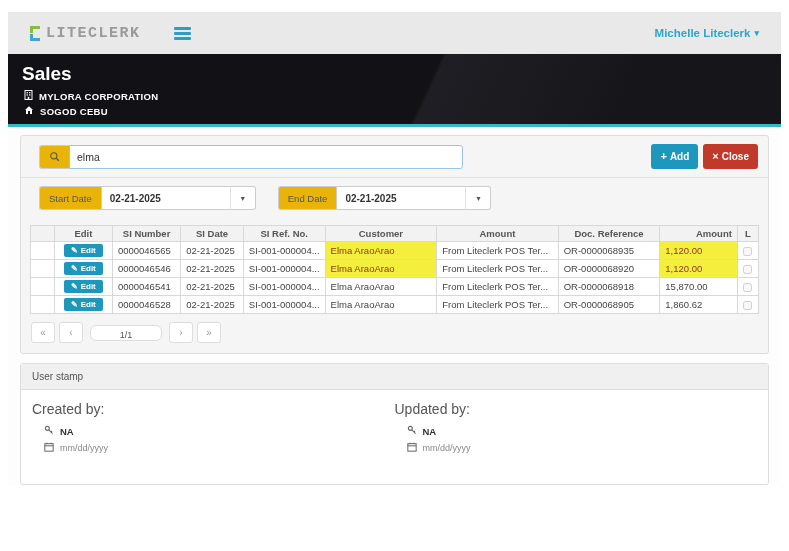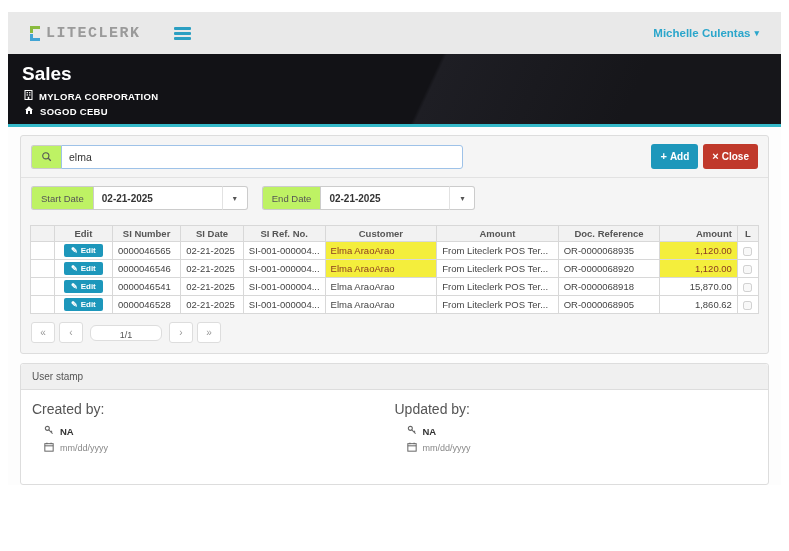--- a/index.html
+++ b/index.html
@@ -43,23 +43,23 @@
   .ph-line svg { flex:0 0 auto; }
 
   
   main { padding:8px 12px 0; background:#fdfdfd; }
   .panel { background:#f5f5f5; border:1px solid #dddddd; border-radius:3px; margin-bottom:9px; }
 
   .search-row { display:flex; justify-content:space-between; align-items:center; padding:8px 10px; }
   .input-group { display:flex; align-items:stretch; }
   .search-group { width:432px; }
   .addon {
-    background:#bef264; border:1px solid #cccccc; border-right:none;
+    background:#eab308; border:1px solid #cccccc; border-right:none;
     display:flex; align-items:center; justify-content:center;
-    border-radius:3px 0 0 3px; width:30px; color:#555; cursor:pointer;
+    border-radius:3px 0 0 3px; width:30px; color:#555; cursor:pointer;margin-left:8px;
   }
   .search-input {
     flex:1; height:24px; border:1px solid #9ec2e8; border-radius:0 3px 3px 0;
     padding:0 7px; font-size:10.5px; color:#333; outline:none;
     font-family:"Liberation Sans", sans-serif;
   }
   .action-buttons { display:flex; gap:5px; }
   .btn {
     border:none; border-radius:3px; color:#fff; font-weight:bold; font-size:10px;
     height:25px; padding:0 9px; cursor:pointer; display:flex; align-items:center; gap:3px;
@@ -85,21 +85,21 @@
   table { width:100%; border-collapse:collapse; background:#fff; }
   th, td { border:1px solid #d8d8d8; padding:2px 5px; font-size:9.5px; height:16px; }
   th { background:#f2f2f2; color:#555; font-weight:bold; text-align:center; white-space:nowrap; }
   td { color:#444; white-space:nowrap; overflow:hidden; }
   .edit-cell { text-align:center; padding:2px 3px; }
   .btn-edit {
     background:var(--accent,#1d97bb); color:#fff; border:none; border-radius:2px;
     font-size:8px; font-weight:bold; padding:2px 7px; cursor:pointer;
     display:inline-flex; align-items:center; gap:3px; font-family:"Liberation Sans", sans-serif;
   }
-  .amount-cell { text-align:right; }
+  .amount-cell { text-align:left; }
   .l-cell { text-align:center; padding:0; }
   .l-cell input { width:9px; height:9px; margin:0; vertical-align:middle; }
   .hl { background:var(--hl,#f4ee3c); color:#8a3a22; }
 
   .pagination { display:flex; align-items:center; gap:4px; padding:5px 10px 10px; }
   .pg-btn {
     width:24px; height:21px; background:#fff; border:1px solid #dddddd; border-radius:3px;
     color:#999; font-size:10px; line-height:1; cursor:pointer; padding:0;
   }
   .page-info {
@@ -134,21 +134,21 @@
         <span class="brand-text">LITECLERK</span>
       </div>
       <div class="hamburger">
         <span class="hbar"></span>
         <span class="hbar"></span>
         <span class="hbar"></span>
       </div>
     </div>
     <div class="nav-right">
       <span class="user-menu">
-        <span>Michelle Culentas</span>
+        <span>Michelle Liteclerk</span>
         <span class="caret">▾</span>
       </span>
     </div>
   </nav>
 
   <header class="page-header">
     <h1 class="page-title">Sales</h1>
     <div class="ph-line">
       <span>
         <svg width="9" height="10" viewBox="0 0 9 10">

